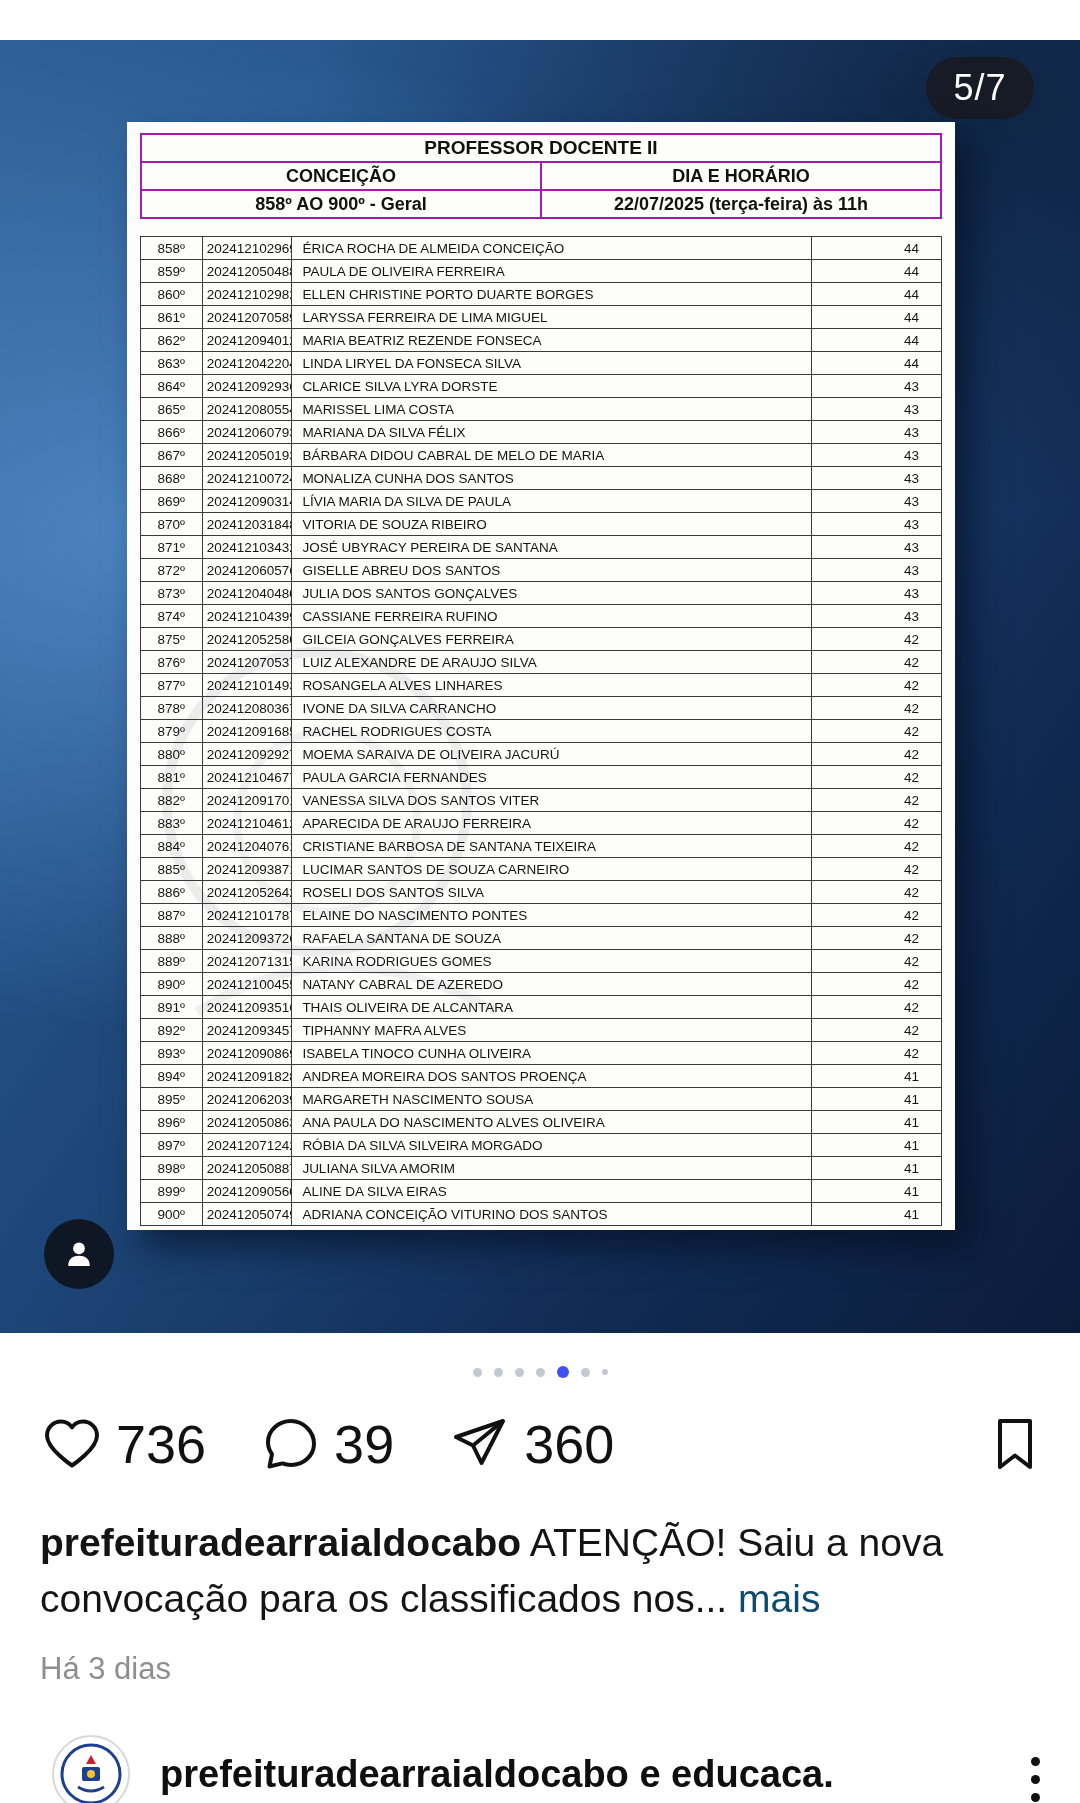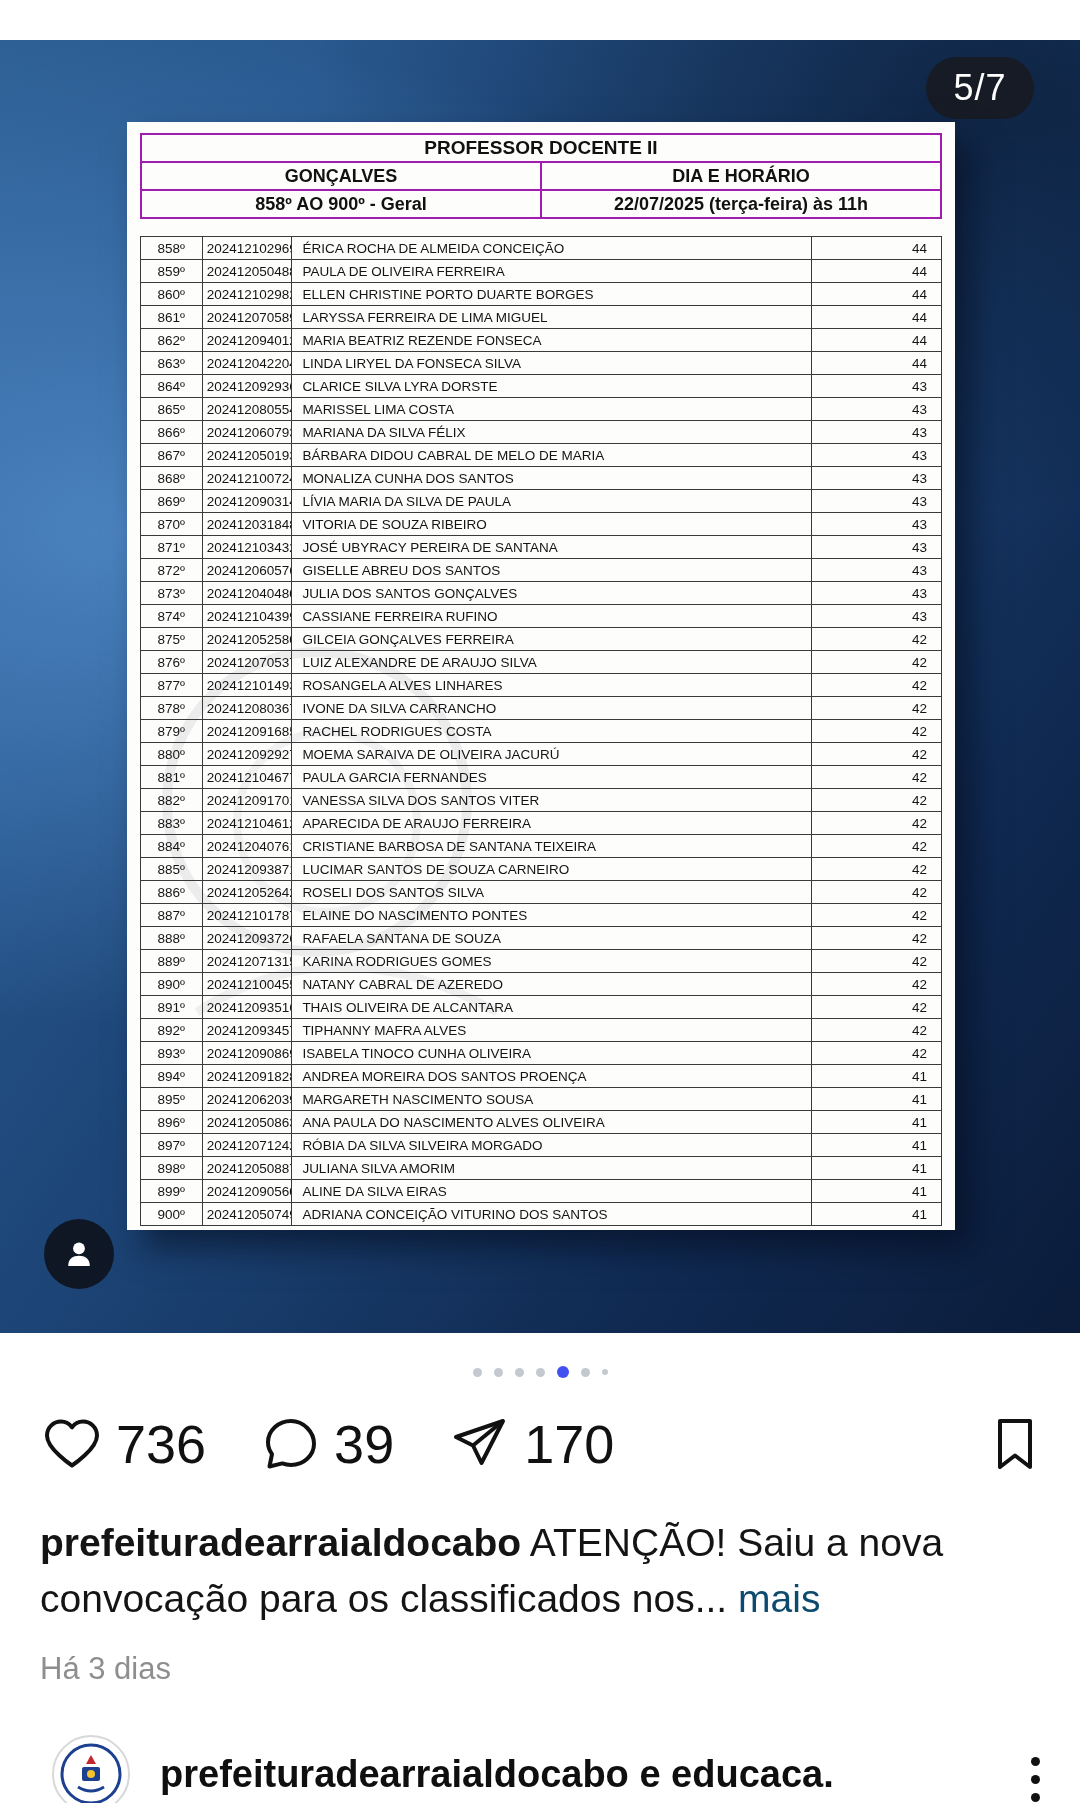--- a/index.html
+++ b/index.html
@@ -50,21 +50,21 @@
   table.doc-body {
     width:100%; border-collapse:collapse; table-layout:fixed; margin-top:17px; position:relative;
   }
   table.doc-body td {
     border:1.5px solid #3a3a3a; height:23px; padding:0 4px;
     font-size:13.5px; color:#141414; white-space:nowrap; overflow:hidden;
   }
   table.doc-body td:nth-child(1) { width:7.7%;  text-align:center; }
   table.doc-body td:nth-child(2) { width:11.2%; text-align:center; }
   table.doc-body td:nth-child(3) { width:64.9%; text-align:left; padding-left:10px; }
-  table.doc-body td:nth-child(4) { width:16.2%; text-align:right; padding-right:14px;margin-top:33px; }
+  table.doc-body td:nth-child(4) { width:16.2%; text-align:right; padding-right:22px;margin-top:33px; }
 
   
   .dots { display:flex; justify-content:center; align-items:center; gap:12px; margin-top:32px; height:14px; }
   .dot { border-radius:50%; background:#c3c9ce; display:inline-block; }
   .dot.m { width:9px; height:9px; }
   .dot.l { width:12px; height:12px; }
   .dot.s { width:6px; height:6px; }
   .dot.active { background:#4150f0; }
 
   
@@ -109,21 +109,21 @@
       <circle cx="170" cy="280" r="90" fill="none" stroke="#e2e2e2" stroke-width="8"></circle>
       <path d="M40 470 Q180 380 340 470" fill="none" stroke="#e0e0e0" stroke-width="9"></path>
     </svg>
 
     <table class="doc-head">
       <tbody>
           <tr>
         <td class="doc-title" colspan="2">PROFESSOR DOCENTE II</td>
       </tr>
       <tr>
-        <td class="col-head w-coloc">GONÇALVES</td>
+        <td class="col-head w-coloc">CONCEIÇÃO</td>
         <td class="col-head w-dia">DIA E HORÁRIO</td>
       </tr>
       <tr>
         <td class="col-sub">858º AO 900º - Geral</td>
         <td class="col-sub">22/07/2025 (terça-feira) às 11h</td>
       </tr>
     </tbody>
       </table>
 
     <table class="doc-body">
@@ -427,21 +427,21 @@
     <span class="count">39</span>
   </div>
 
   <div class="act-group gap">
     <button class="icon-btn">
       <svg width="56" height="52" viewBox="0 0 56 52">
         <path d="M51 3L4 19l17 8.5L29.5 45z" fill="none" stroke="#111" stroke-width="4" stroke-linejoin="round"></path>
         <path d="M51 3L21 27.5" fill="none" stroke="#111" stroke-width="4"></path>
       </svg>
     </button>
-    <span class="count">170</span>
+    <span class="count">360</span>
   </div>
 
   <button class="icon-btn bookmark">
     <svg width="46" height="54" viewBox="0 0 46 54">
       <path d="M8 4h30v46L23 38.5 8 50z" fill="none" stroke="#111" stroke-width="4" stroke-linejoin="round"></path>
     </svg>
   </button>
 </div>
 
 <div class="caption">

